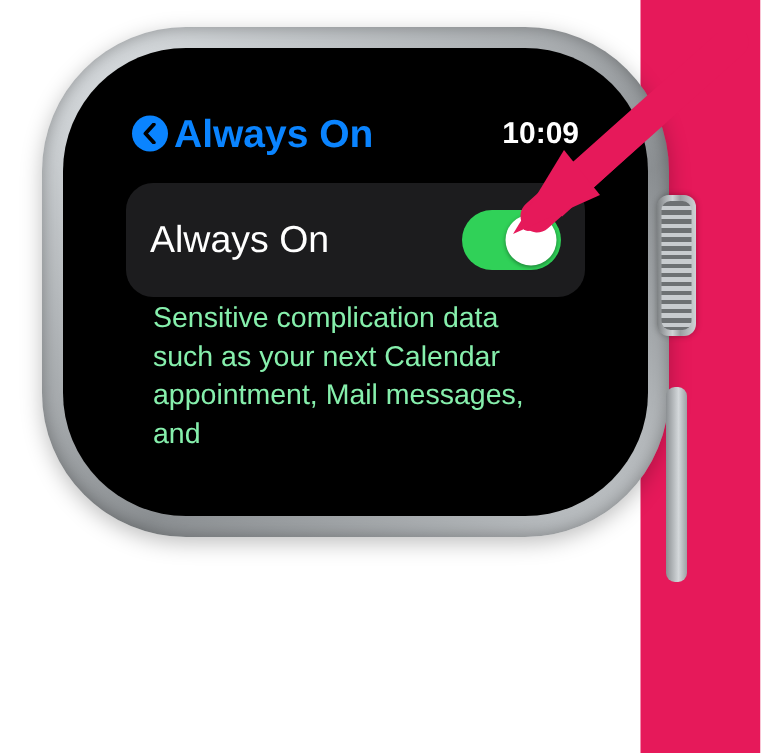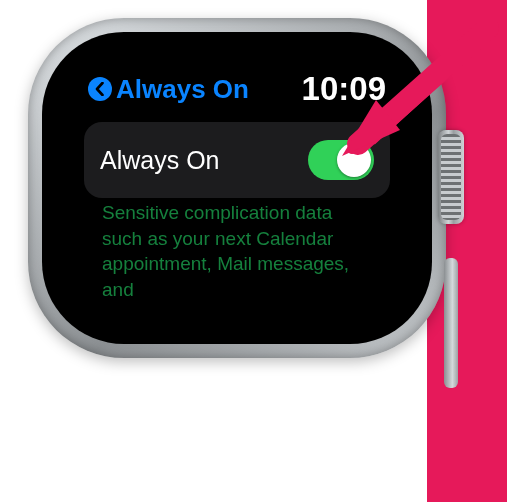--- a/index.html
+++ b/index.html
@@ -93,21 +93,21 @@
     width: 24px; height: 24px;
     border-radius: 50%;
     background: #0a84ff;
     display: flex;
     align-items: center;
     justify-content: center;
   }
   .back-chevron svg { display:block; }
   .time {
     color: #fff;
-    font-size: 33px;
+    font-size: 20px;
     font-weight: 600;
     margin-left: 16px;
   }
   .card {
     background: #1c1c1e;
     border-radius: 18px;
     padding: 18px 16px;
     margin-top: 14px;
     display: flex;
     align-items: center;
@@ -128,21 +128,21 @@
   }
   .row2 {
     display: flex;
     align-items: center;
     justify-content: space-between;
     gap: 12px;
     padding-bottom: 14px;
   }
   .row2 .card-label { font-size: 25px; }
   .desc {
-    color: #15803d;
+    color: #86efac;
     font-size: 19px;
     line-height: 1.35;
     font-weight: 400;
     padding: 2px 18px 0 18px;
   }
   .toggle {
     width: 66px; height: 40px;
     border-radius: 20px;
     position: relative;
     flex-shrink: 0;

